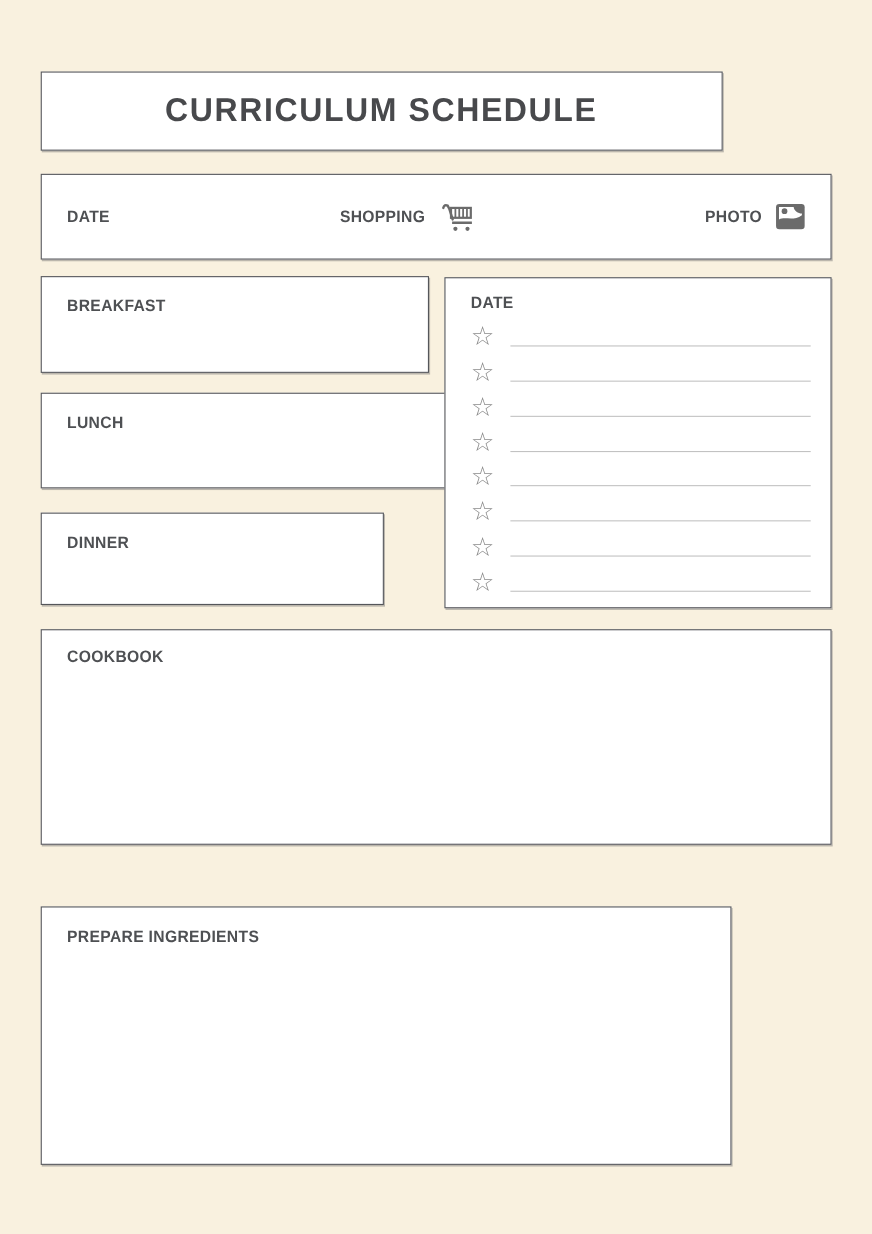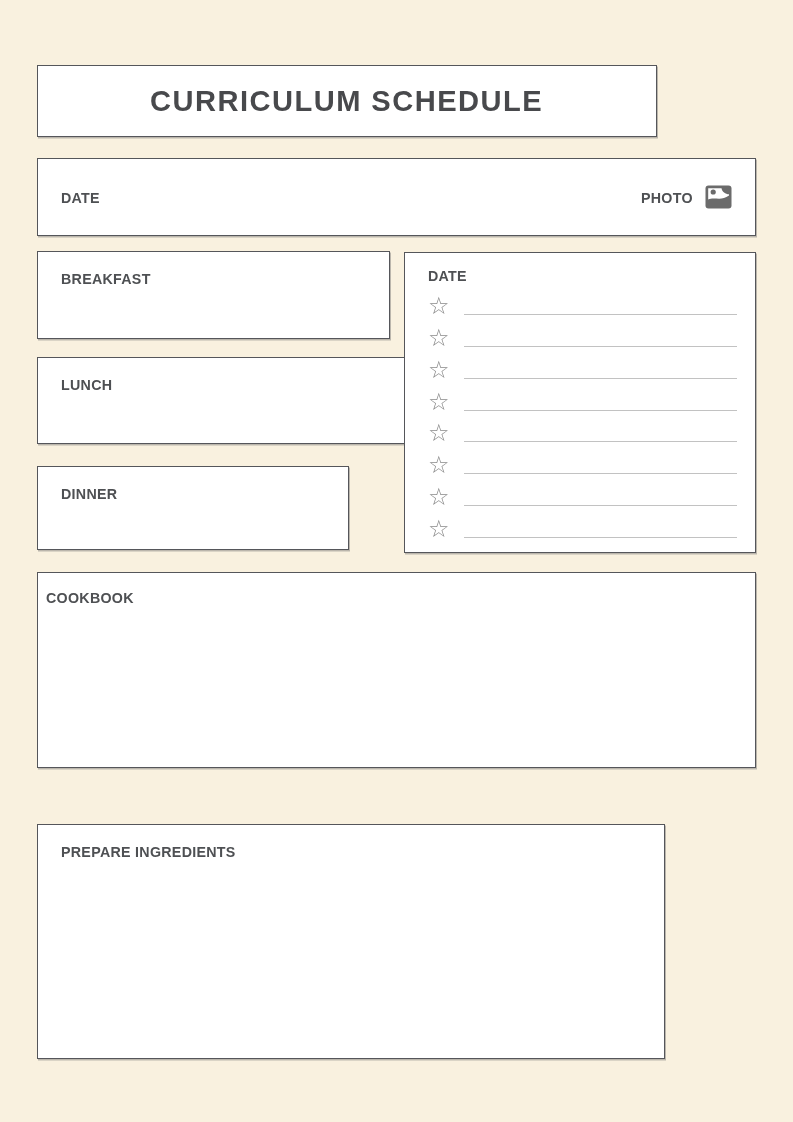--- a/index.html
+++ b/index.html
@@ -51,36 +51,52 @@
   .star{
     font-family:"DejaVu Sans",sans-serif;
     font-size:24px;line-height:26px;color:#8b8b8b;
     width:26px;flex:0 0 26px;text-align:left;
   }
   .star-line{
     flex:1;margin-left:10px;margin-bottom:4px;
     border-bottom:1.2px solid #c2c2c2;height:0;
   }
   
-  .cookbook-box{left:37px;top:572px;width:719px;height:196px;padding:16px 0 0 8px;}
+  .cookbook-box{left:37px;top:572px;width:719px;height:196px;padding:16px 0 0 23px;}
   .prepare-box{left:37px;top:824px;width:628px;height:235px;padding:18px 0 0 23px;}
   svg{display:block;}
 </style>
 </head>
 <body>
 
 <div class="page">
 
   <div class="box title-box">
     <span class="title-text">CURRICULUM SCHEDULE</span>
   </div>
 
   <div class="box info-box">
     <div class="info-group">
       <span class="label">DATE</span>
+    </div>
+    <div class="info-group">
+      <span class="label">SHOPPING</span>
+      <span class="icon">
+        <svg width="34" height="30" viewBox="0 0 34 30">
+          <path d="M3 7 Q4 3.5 7 5 L8.5 8 L11.5 17.5" fill="none" stroke="#6b6b6b" stroke-width="2.2" stroke-linecap="round"></path>
+          <rect x="10" y="7" width="18" height="9" fill="none" stroke="#6b6b6b" stroke-width="2"></rect>
+          <line x1="14" y1="7.5" x2="14" y2="15.5" stroke="#6b6b6b" stroke-width="1.6"></line>
+          <line x1="17.5" y1="7.5" x2="17.5" y2="15.5" stroke="#6b6b6b" stroke-width="1.6"></line>
+          <line x1="21" y1="7.5" x2="21" y2="15.5" stroke="#6b6b6b" stroke-width="1.6"></line>
+          <line x1="24.5" y1="7.5" x2="24.5" y2="15.5" stroke="#6b6b6b" stroke-width="1.6"></line>
+          <line x1="11" y1="20.5" x2="29" y2="20.5" stroke="#6b6b6b" stroke-width="2.2"></line>
+          <circle cx="14" cy="26" r="1.9" fill="#6b6b6b"></circle>
+          <circle cx="25" cy="26" r="1.9" fill="#6b6b6b"></circle>
+        </svg>
+      </span>
     </div>
     <div class="info-group">
       <span class="label">PHOTO</span>
       <span class="icon">
         <svg width="27" height="24" viewBox="0 0 27 24">
           <rect x="0.5" y="0.5" width="26" height="23" rx="3" fill="#6b6b6b"></rect>
           <path d="M3.2 3.2 H16.5 C17 6.8 20.5 9.2 24 9.2 V10.6 C16 16.5 9 11.5 3.2 14.5 Z" fill="#ffffff"></path>
           <circle cx="8.2" cy="7" r="2.6" fill="#6b6b6b"></circle>
         </svg>
       </span>

